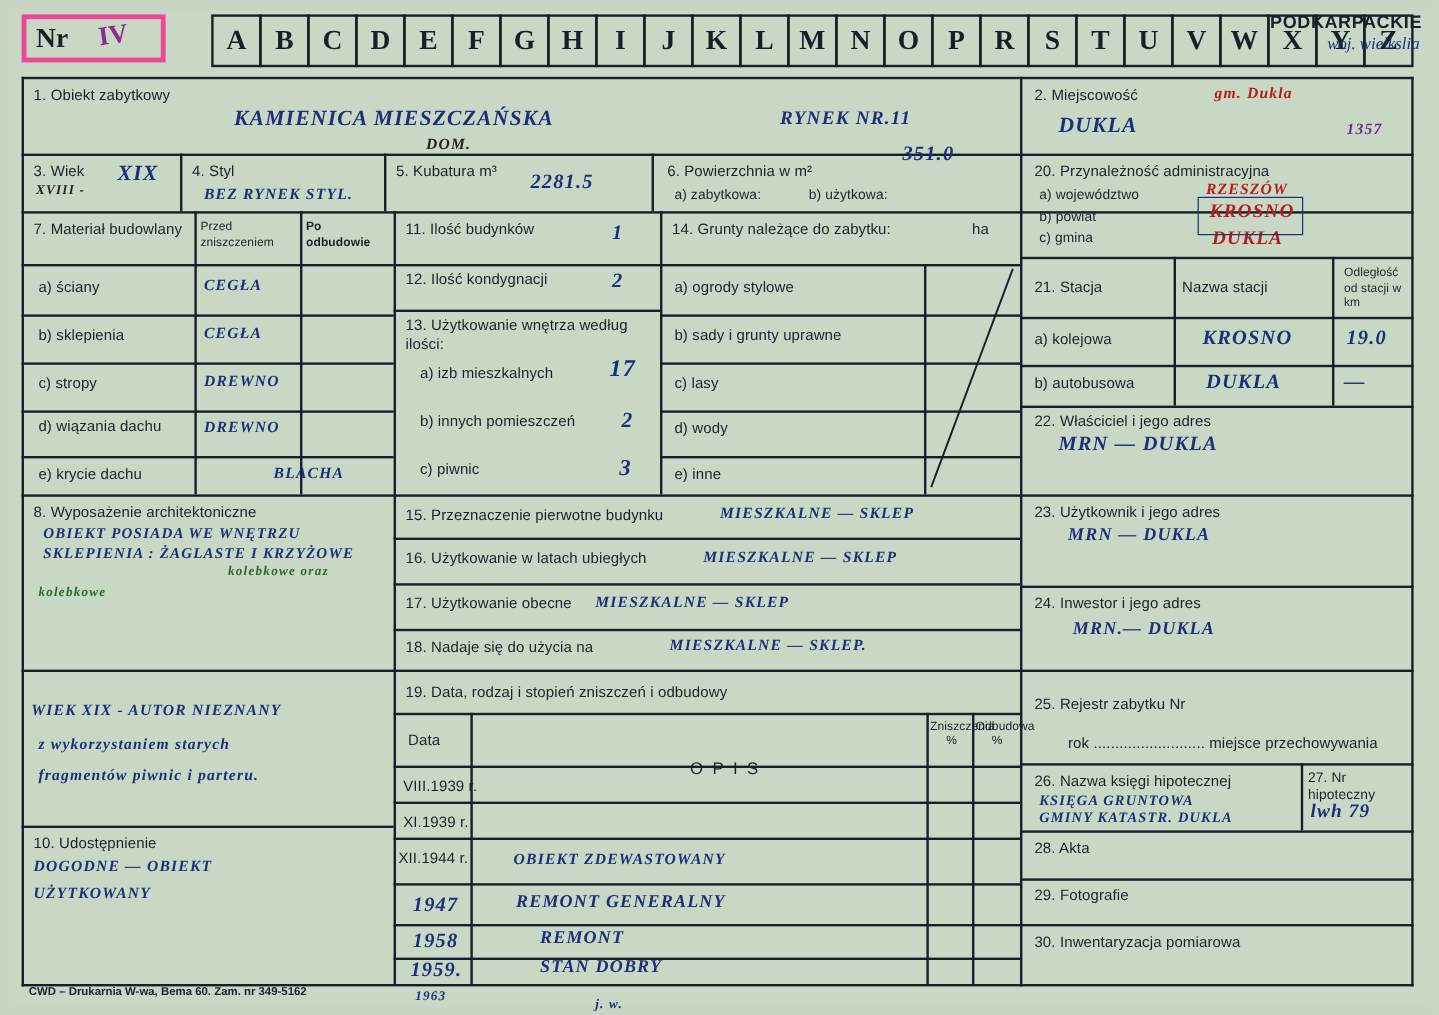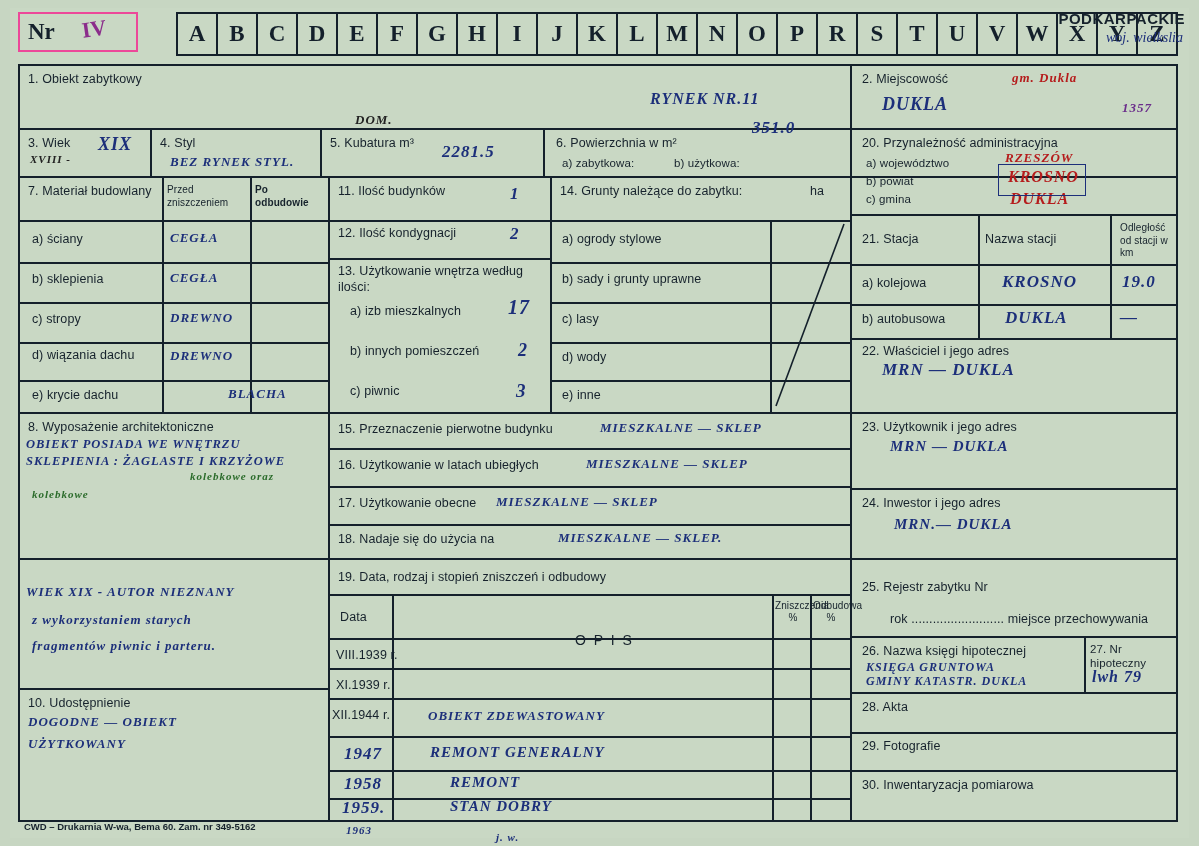--- a/index.html
+++ b/index.html
@@ -49,21 +49,21 @@
   }
   .alpha-cell{
     position:absolute;top:4px;height:40px;width:38px;
     border:2px solid #14202b;
     display:flex;align-items:center;justify-content:center;
     font-family:"Liberation Serif", serif;
     font-weight:700;font-size:23px;color:#14202b;
   }
   .nr-box{
     position:absolute;left:8px;top:4px;width:120px;height:40px;
-    border:2px solid #ec4899;
+    border:4px solid #ec4899;
     display:flex;align-items:center;
     font-family:"Liberation Serif", serif;
     font-weight:700;font-size:23px;color:#14202b;
     padding-left:8px;box-sizing:border-box;
   }
   .stamp{
     position:absolute;
     font-family:"Liberation Serif", serif;
     font-weight:700;
     color:#8b2d8b;
@@ -140,20 +140,21 @@
   <div class="line v" style="left:840px;top:56px;height:758px;"></div>
   <div class="line v" style="left:318px;top:168px;height:644px;"></div>
   <div class="line v" style="left:140px;top:120px;height:48px;"></div>
   <div class="line v" style="left:310px;top:120px;height:48px;"></div>
   <div class="line v" style="left:533px;top:120px;height:48px;"></div>
 
   <div class="b lbl" style="left:18px;top:64px;">
     <span>1.</span>
     <span>Obiekt zabytkowy</span>
   </div>
+  <div class="b hand" style="left:185px;top:80px;font-size:18px;">KAMIENICA MIESZCZAŃSKA</div>
   <div class="b hand" style="left:640px;top:82px;font-size:16px;">RYNEK NR.11</div>
   <div class="b hand sm blk" style="left:345px;top:104px;">DOM.</div>
 
   <div class="b lbl" style="left:852px;top:64px;">
     <span>2.</span>
     <span>Miejscowość</span>
   </div>
   <div class="b hand" style="left:872px;top:86px;font-size:18px;">DUKLA</div>
   <div class="b hand sm red" style="left:1002px;top:62px;">gm. Dukla</div>
   <div class="b hand sm" style="left:1112px;top:92px;color:#6b2d8b;">1357</div>
@@ -298,21 +299,21 @@
     <span>22.</span>
     <span>Właściciel i jego adres</span>
   </div>
   <div class="b hand" style="left:872px;top:352px;font-size:17px;">MRN — DUKLA</div>
   <div class="line h" style="left:840px;top:404px;width:328px;"></div>
 
   <div class="b lbl" style="left:18px;top:412px;width:290px;">
     <span>8.</span>
     <span>Wyposażenie architektoniczne</span>
   </div>
-  <div class="b hand sm" style="left:16px;top:428px;width:300px;white-space:normal;line-height:1.35;font-size:12.5px;">OBIEKT POSIADA WE WNĘTRZU SKLEPIENIA : ŻAGLASTE I KRZYŻOWE</div>
+  <div class="b hand sm" style="left:26px;top:428px;width:300px;white-space:normal;line-height:1.35;font-size:12.5px;">OBIEKT POSIADA WE WNĘTRZU SKLEPIENIA : ŻAGLASTE I KRZYŻOWE</div>
   <div class="b hand xs" style="left:180px;top:462px;color:#2a6b2a;">kolebkowe oraz</div>
   <div class="b hand xs" style="left:22px;top:480px;color:#2a6b2a;">kolebkowe</div>
 
   <div class="b lbl" style="left:328px;top:414px;">
     <span>15.</span>
     <span>Przeznaczenie pierwotne budynku</span>
   </div>
   <div class="b hand sm" style="left:590px;top:412px;">MIESZKALNE — SKLEP</div>
   <div class="line h" style="left:318px;top:440px;width:522px;"></div>
 

